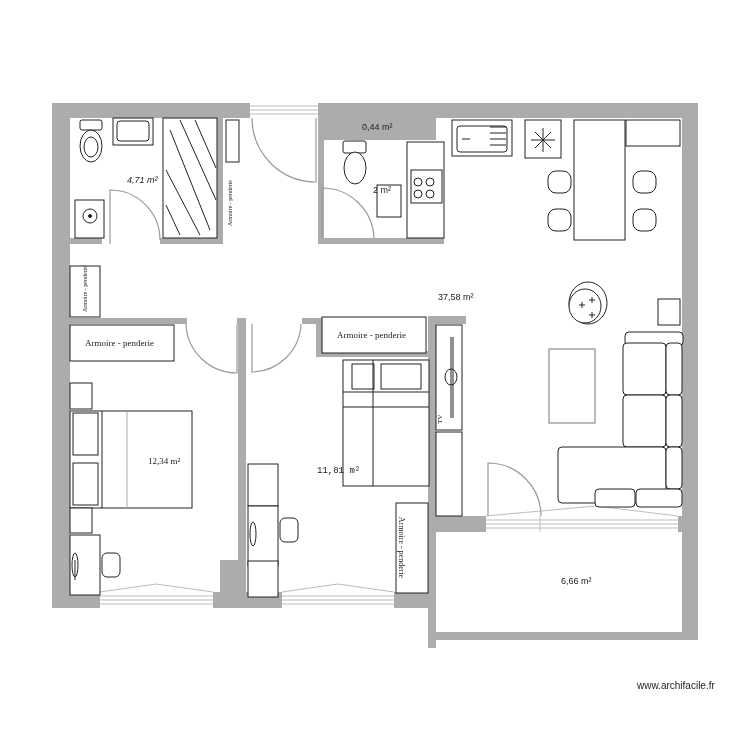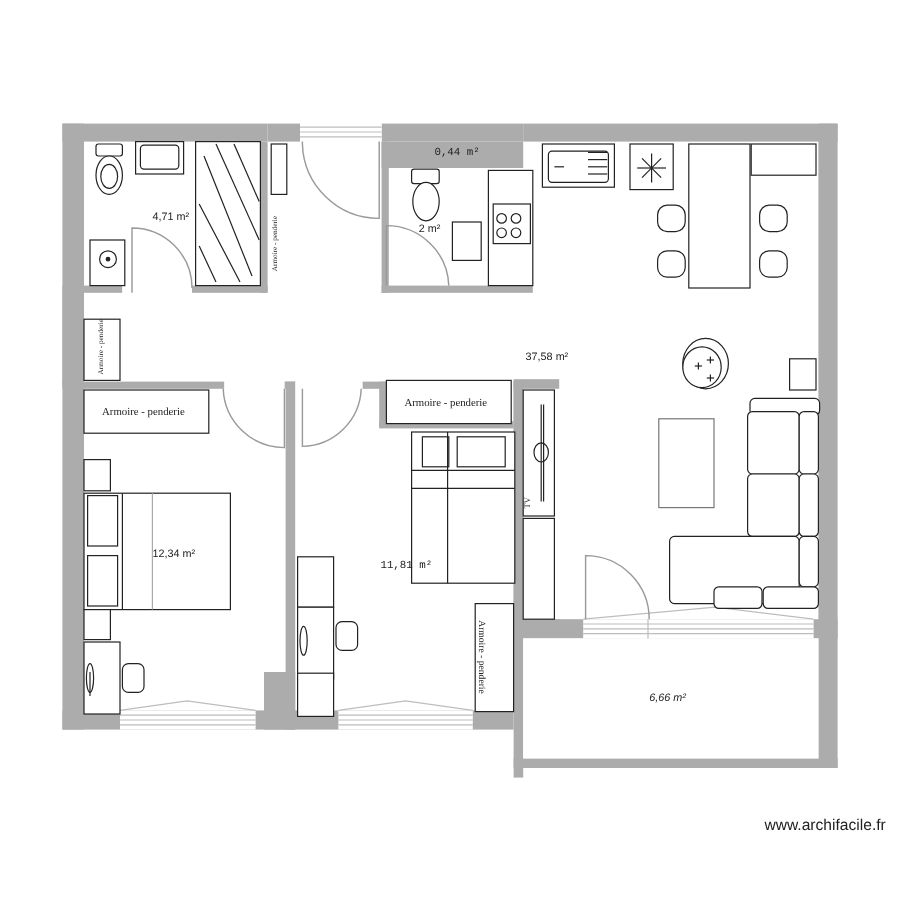--- a/index.html
+++ b/index.html
@@ -5,21 +5,21 @@
   html, body { margin: 0; padding: 0; background: #ffffff; }
   body { width: 750px; height: 750px; position: relative; overflow: hidden;
          font-family: "Liberation Sans", sans-serif; }
   #plan { position: absolute; left: 0; top: 0; }
   .area-label { position: absolute; font-size: 9px; color: #222; white-space: nowrap;
                 font-family: "Liberation Sans", sans-serif; }
   .furn-label { position: absolute; font-family: "Liberation Serif", serif; font-size: 9px;
                 color: #222; white-space: nowrap; }
   .vert { transform: rotate(90deg); transform-origin: center center; }
   .vert-ccw { transform: rotate(-90deg); transform-origin: center center; }
-  .watermark { position: absolute; left: 637px; top: 680px; font-size: 13px; color: #222;
+  .watermark { position: absolute; left: 637px; top: 680px; font-size: 10px; color: #222;
                font-family: "Liberation Sans", sans-serif; }
 </style>
 </head>
 <body>
 
 <svg id="plan" width="750" height="750" viewBox="0 0 750 750" xmlns="http://www.w3.org/2000/svg">
 
   <g fill="#acacac">
 
     <rect x="52" y="103" width="171" height="15"></rect>
@@ -216,27 +216,27 @@
     <line x1="589" y1="300" x2="595" y2="300"></line>
       <line x1="592" y1="297" x2="592" y2="303"></line>
     <line x1="589" y1="315" x2="595" y2="315"></line>
       <line x1="592" y1="312" x2="592" y2="318"></line>
     <line x1="75" y1="560" x2="75" y2="580"></line>
     <ellipse cx="75" cy="565" rx="3" ry="12"></ellipse>
     <ellipse cx="253" cy="534" rx="3" ry="12"></ellipse>
   </g>
 </svg>
 
-<div class="area-label" style="left:127px;top:175px;">4,71 m²</div>
-<div class="area-label" style="left:362px;top:122px;font-family:Liberation Mono, monospace;">0,44 m²</div>
-<div class="area-label" style="left:349px;top:185px;text-align:center;">2 m²</div>
+<div class="area-label" style="left:127px;top:175px;font-style:italic;">4,71 m²</div>
+<div class="area-label" style="left:362px;top:122px;">0,44 m²</div>
+<div class="area-label" style="left:373px;top:185px;text-align:center;">2 m²</div>
 <div class="area-label" style="left:438px;top:292px;">37,58 m²</div>
-<div class="area-label" style="left:127px;top:456px;">12,34 m²</div>
+<div class="area-label" style="left:148px;top:456px;font-family:Liberation Serif, serif;">12,34 m²</div>
 <div class="area-label" style="left:317px;top:466px;font-family:Liberation Mono, monospace;">11,81 m²</div>
-<div class="area-label" style="left:541px;top:576px;font-style:italic;">6,66 m²</div>
+<div class="area-label" style="left:561px;top:576px;">6,66 m²</div>
 
 <div class="furn-label" style="left:85px;top:338px;">Armoire - penderie</div>
 <div class="furn-label" style="left:337px;top:330px;">Armoire - penderie</div>
 <div class="furn-label vert" style="left:371px;top:543px;font-size:8px;">Armoire - penderie</div>
 <div class="furn-label vert-ccw" style="left:207px;top:200px;font-size:6px;">Armoire - penderie</div>
 <div class="furn-label vert-ccw" style="left:62px;top:286px;font-size:6px;">Armoire - penderie</div>
 <div class="furn-label vert-ccw" style="left:435px;top:415px;font-size:7px;">TV</div>
 
 <div class="watermark">www.archifacile.fr</div>
 

